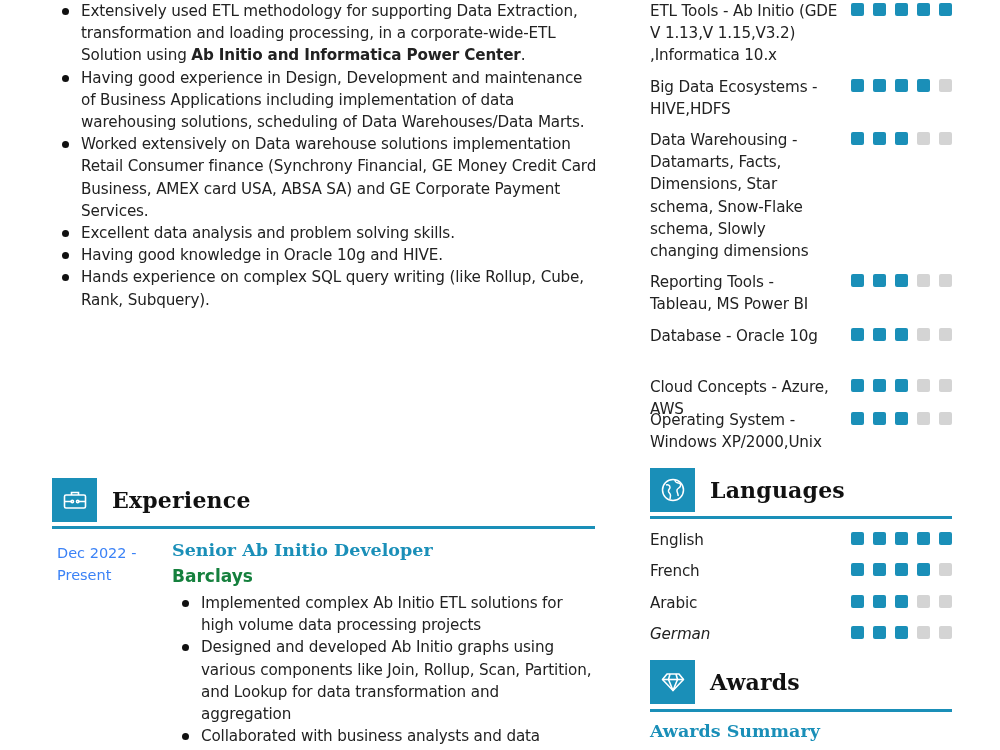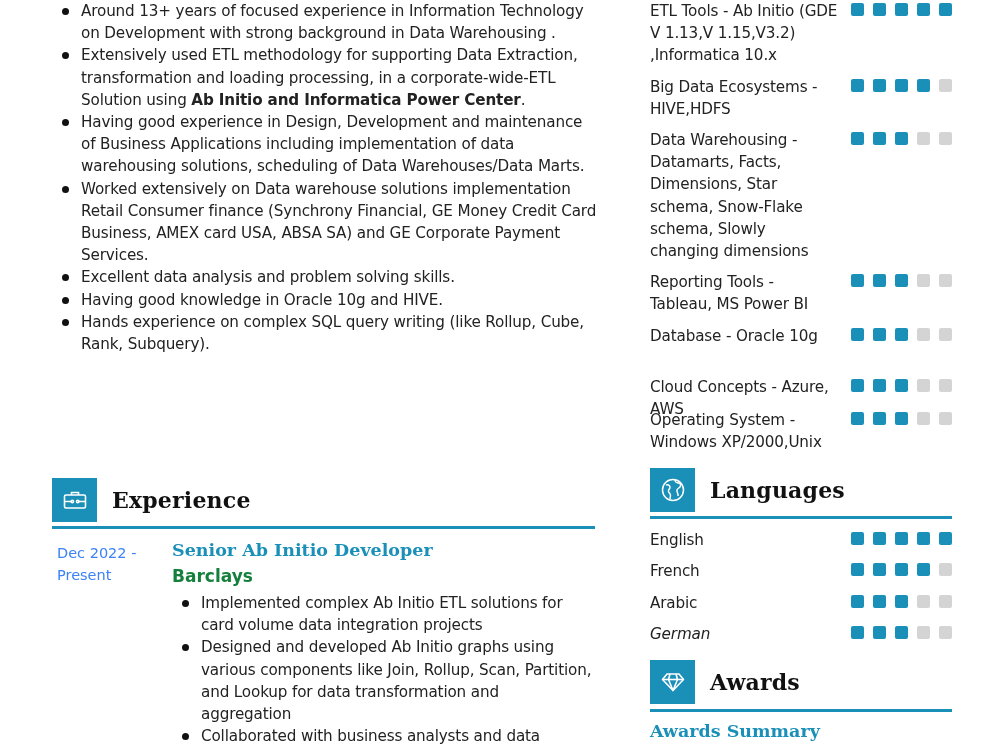--- a/index.html
+++ b/index.html
@@ -34,21 +34,20 @@
 
   .awards-sub { position: absolute; left: 0; font-family: "DejaVu Serif", serif; font-weight: bold; font-size: 17.5px; color: #1a8fb8; }
 </style>
 </head>
 <body>
 
 <div class="left">
 
   <div class="summary">
     <ul class="bullets" style="position:absolute; top:0; left:0; width:545px;">
-      <li>Around 13+ years of focused experience in Information Technology on Development with strong background in Data Warehousing .</li>
       <li><span>Extensively used ETL methodology for supporting Data Extraction, transformation and loading processing, in a corporate-wide-ETL Solution using </span><b>Ab Initio and Informatica Power Center</b><span>.</span></li>
       <li>Having good experience in Design, Development and maintenance of Business Applications including implementation of data warehousing solutions, scheduling of Data Warehouses/Data Marts.</li>
       <li>Worked extensively on Data warehouse solutions implementation Retail Consumer finance (Synchrony Financial, GE Money Credit Card Business, AMEX card USA, ABSA  SA) and GE Corporate Payment Services.</li>
       <li>Excellent data analysis and problem solving skills.</li>
       <li>Having good knowledge in Oracle 10g and HIVE.</li>
       <li>Hands experience on complex SQL query writing (like Rollup, Cube, Rank, Subquery).</li>
     </ul>
   </div>
 
   <div class="section-head" style="left:0; top:478px;">
@@ -65,21 +64,21 @@
   </div>
   <div class="section-rule" style="left:0; top:526px; width:543px;"></div>
 
   <div class="exp-date" style="top:542px;">
     <div>Dec 2022 -</div>
     <div>Present</div>
   </div>
   <div class="exp-title" style="top:540px;">Senior Ab Initio Developer</div>
   <div class="exp-company" style="top:566px;">Barclays</div>
   <ul class="bullets exp-bullets" style="top:592px;">
-    <li>Implemented complex Ab Initio ETL solutions for card volume data integration projects</li>
+    <li>Implemented complex Ab Initio ETL solutions for high volume data processing projects</li>
     <li>Designed and developed Ab Initio graphs using various components like Join, Rollup, Scan, Partition, and Lookup for data transformation and aggregation</li>
     <li>Collaborated with business analysts and data</li>
   </ul>
 </div>
 
 <div class="right">
 
   <div class="skill-row" style="top:0;">
     <div class="skill-name">ETL Tools - Ab Initio (GDE V 1.13,V 1.15,V3.2) ,Informatica 10.x</div>
     <div class="dots">

